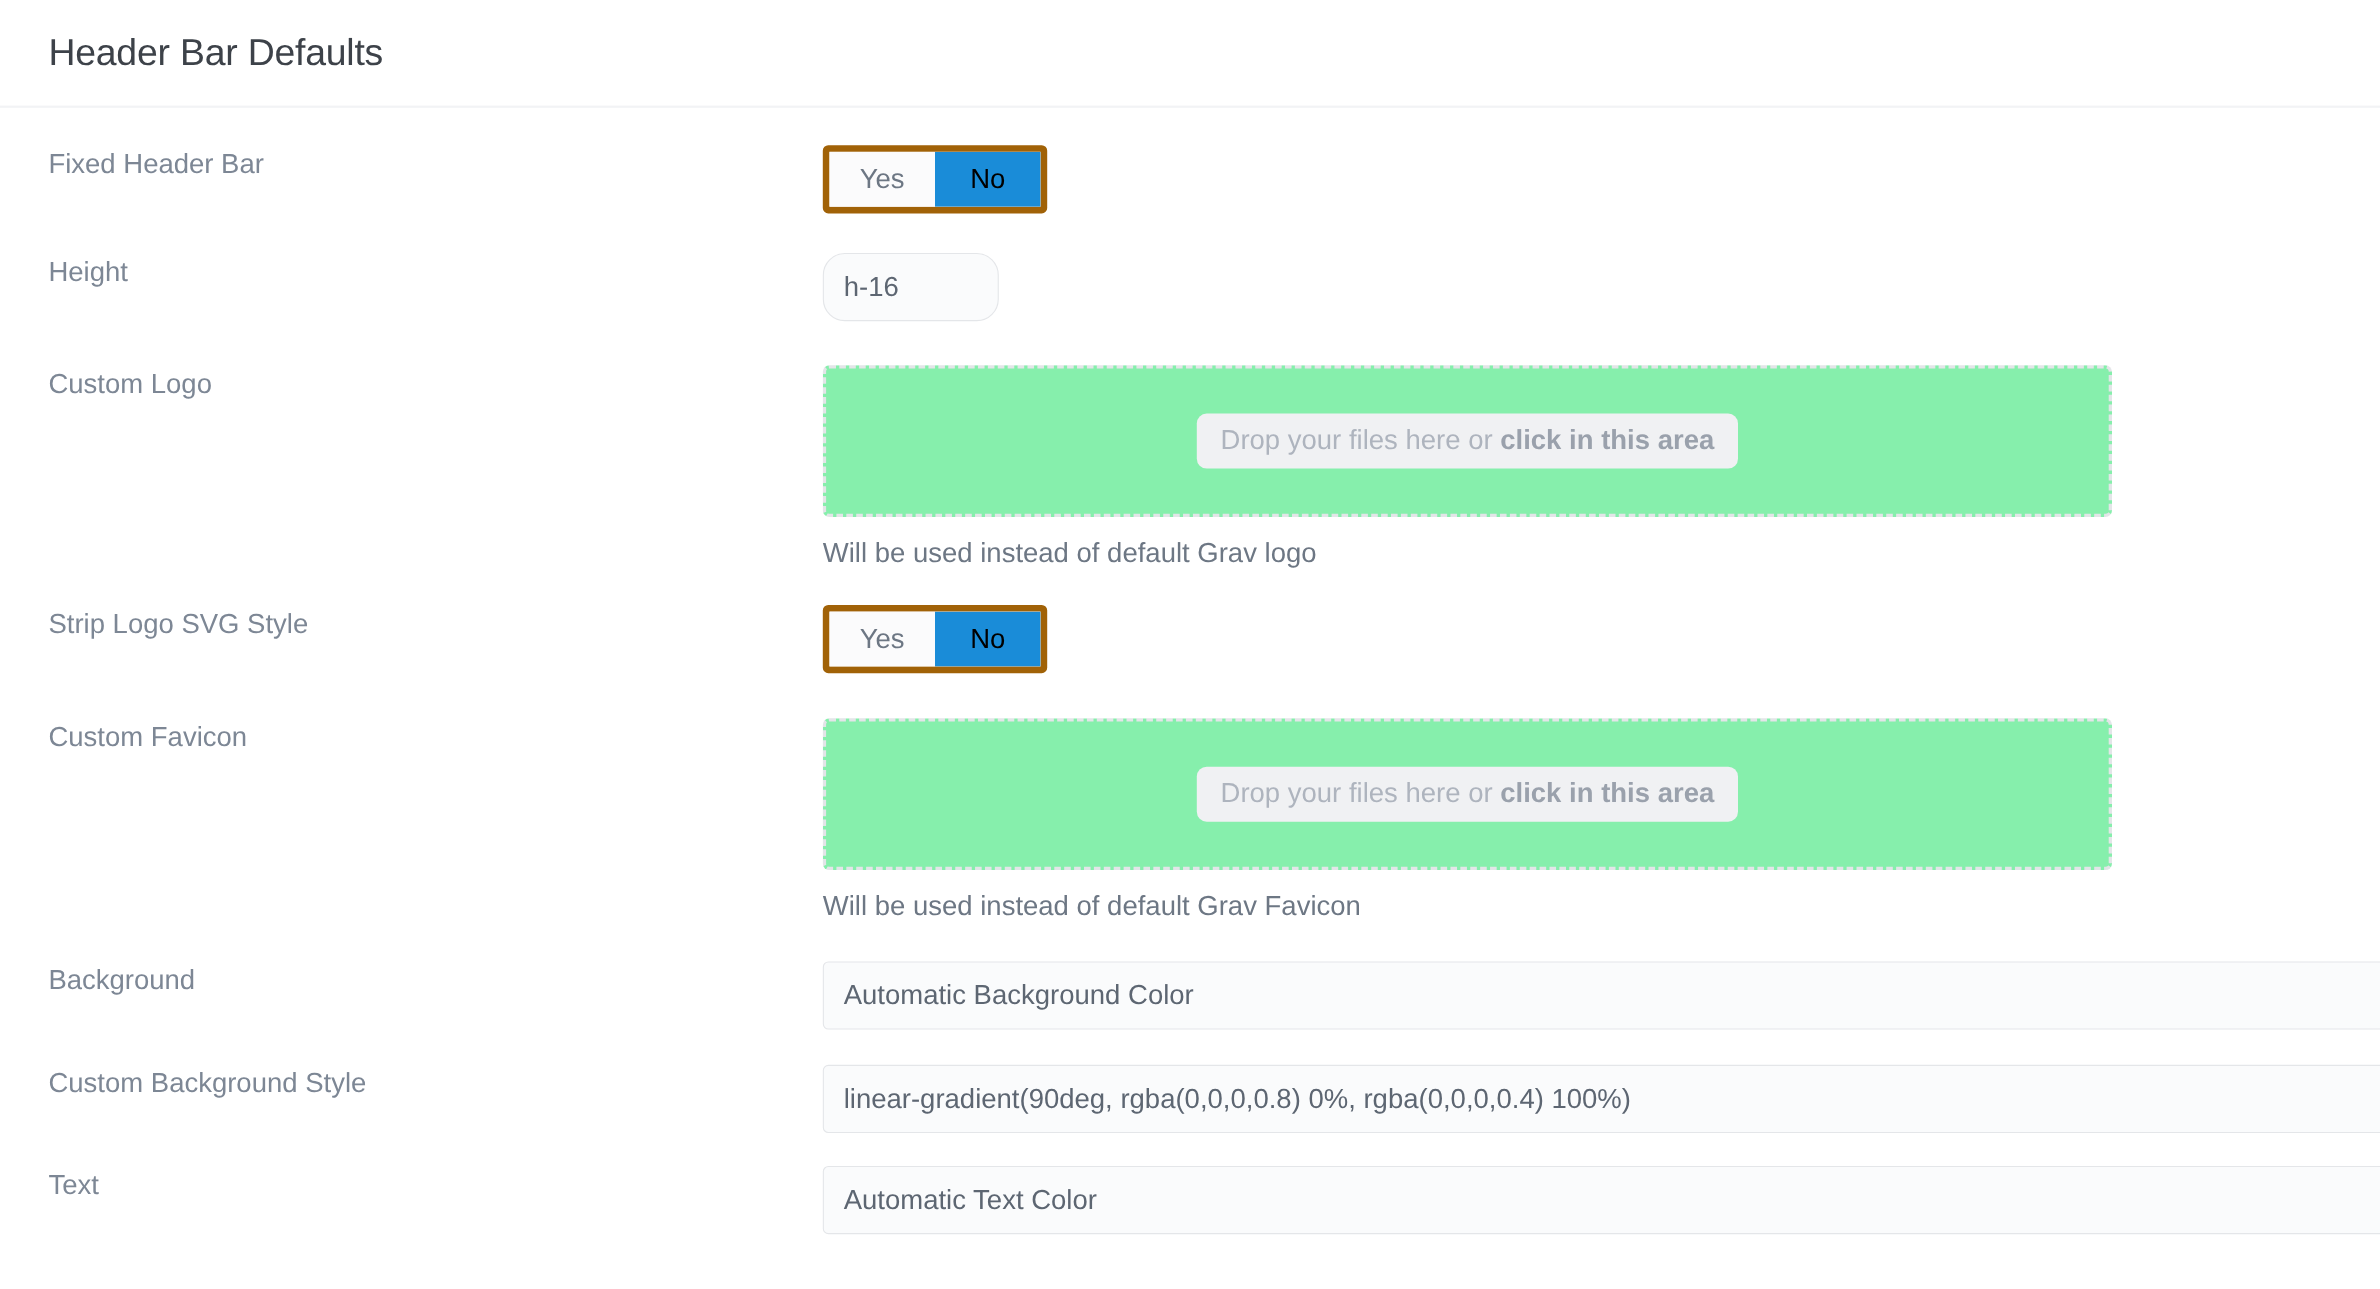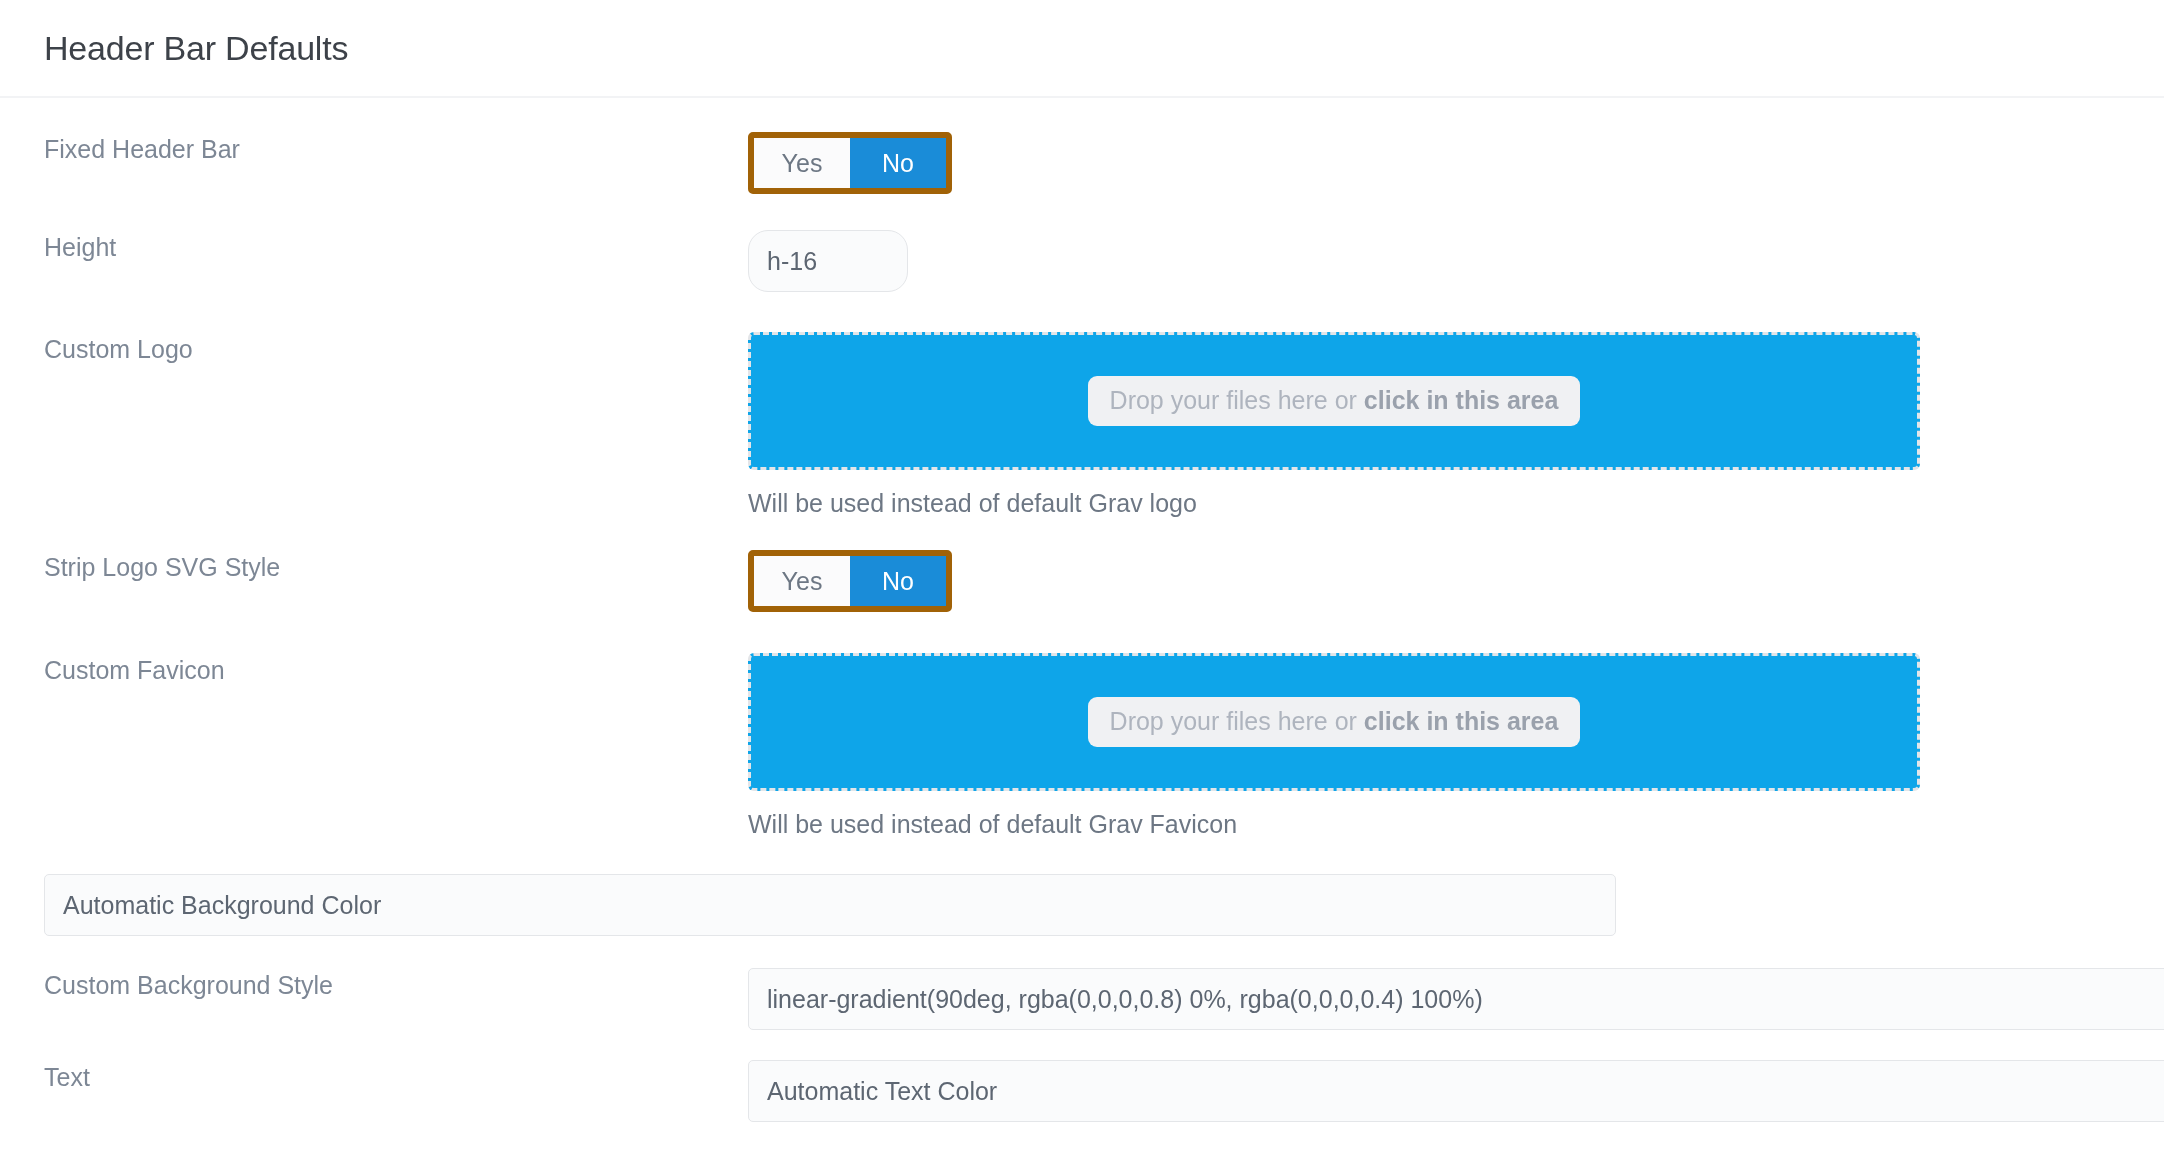--- a/index.html
+++ b/index.html
@@ -85,21 +85,21 @@
     line-height: 1;
     cursor: pointer;
     user-select: none;
   }
   .toggle-opt.off {
     background: #fbfbfc;
     color: #6d7784;
   }
   .toggle-opt.on {
     background: #1a8cd8;
-    color: #ffffff;
+    color: #000000;
   }
 
   
   .text-input {
     display: block;
     height: 62px;
     border: 1px solid #e4e6e9;
     border-radius: 5px;
     background: #fafbfc;
     font-family: "Liberation Sans", sans-serif;
@@ -111,21 +111,21 @@
   .text-input::placeholder { color: #b7bdc6; }
   .text-input.small { width: 160px; border-radius: 20px; }
   .text-input.full  { width: 1572px; }
 
   
   .dropzone {
     width: 1172px;
     height: 138px;
     border: 3px dashed #e3e5e8;
     border-radius: 6px;
-    background: #0ea5e9;
+    background: #86efac;
     display: flex;
     align-items: center;
     justify-content: center;
     cursor: pointer;
   }
   .dropzone-pill {
     background: #f0f1f3;
     border-radius: 9px;
     padding: 11px 22px;
     font-size: 25px;
@@ -220,20 +220,21 @@
       <div class="field-label">Custom Favicon</div>
       <div class="field-control">
         <div class="dropzone">
           <div class="dropzone-pill"><span>Drop your files here or </span><b>click in this area</b></div>
         </div>
         <div class="help-text">Will be used instead of default Grav Favicon</div>
       </div>
     </div>
 
     <div class="form-row row-background">
+      <div class="field-label">Background</div>
       <div class="field-control">
         <div class="select-wrap">
           <div class="select-box">
             <span class="select-value">Automatic Background Color</span>
 
           </div>
         </div>
       </div>
     </div>
 

